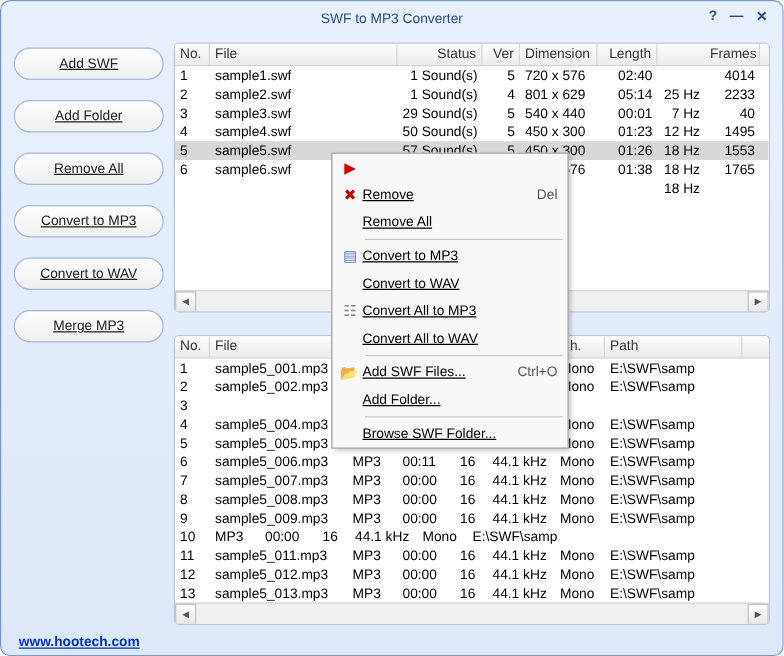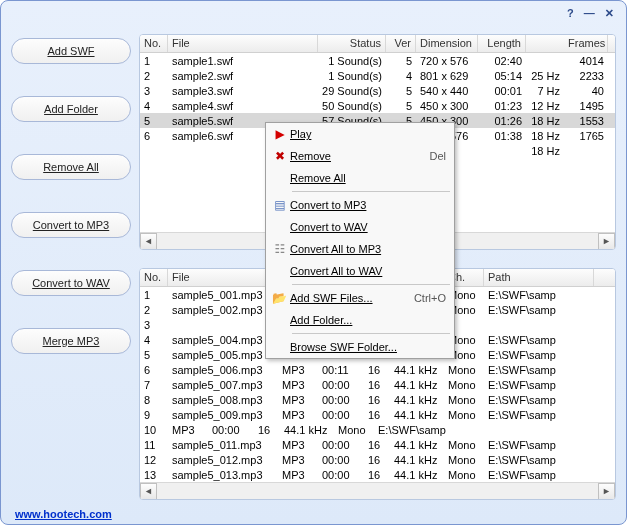--- a/index.html
+++ b/index.html
@@ -2,21 +2,21 @@
 <html><head>
 <meta charset="utf-8">
 <style>
 * { margin: 0; padding: 0; box-sizing: border-box; font-family: Tahoma, Arial, sans-serif; font-size: 11px; }
 body { background: #fff; width: 627px; height: 525px; overflow: hidden; }
 .window { width: 627px; height: 525px; background: linear-gradient(to bottom, #e8f0fc 0%, #dde9f9 100%); border: 1px solid #7a96d0; border-radius: 8px; display: flex; flex-direction: column; }
 .titlebar { height: 30px; display: flex; align-items: center; justify-content: center; position: relative; color: #2c4a8a; font-size: 15px; font-weight: normal; }
 .titlebar .controls { position: absolute; right: 12px; top: 6px; display: flex; gap: 10px; color: #2c4a8a; font-weight: bold; font-size: 14px; }
 .titlebar .controls span { cursor: pointer; }
 .main { flex: 1; display: flex; padding: 6px 10px 8px 10px; gap: 8px; }
-.sidebar { width: 120px; display: flex; flex-direction: column; gap: 32px; padding-top: 4px; }
+.sidebar { width: 120px; display: flex; flex-direction: column; gap: 16px; padding-top: 4px; }
 .btn { height: 26px; background: linear-gradient(to bottom, #fdfdfd, #f0f0f0); border: 1px solid #a8b8d8; border-radius: 14px; display: flex; align-items: center; justify-content: center; color: #222; cursor: pointer; }
 .btn span { text-decoration: underline; text-decoration-color: #222; }
 .content { flex: 1; display: flex; flex-direction: column; gap: 18px; position: relative; }
 .panel { background: #fff; border: 1px solid #b8c8e0; border-radius: 4px; display: flex; flex-direction: column; overflow: hidden; }
 .panel.top { height: 216px; }
 .panel.bottom { flex: 1; }
 .thead { display: flex; background: linear-gradient(to bottom, #fdfdfd, #ececec); border-bottom: 1px solid #d0d0d0; height: 18px; flex-shrink: 0; }
 .thead .cell { border-right: 1px solid #d8d8d8; padding: 2px 4px; color: #333; white-space: nowrap; overflow: hidden; }
 .rows { flex: 1; overflow: hidden; background: #fff; }
 .row { display: flex; height: 15px; align-items: center; }
@@ -53,20 +53,21 @@
 .ctx .lbl { flex: 1; color: #000; }
 .ctx .lbl.u { text-decoration: underline; }
 .ctx .sc { color: #555; }
 .ctx hr { border: none; border-top: 1px solid #c8c8c8; margin: 2px 4px 2px 26px; }
 </style>
 </head>
 <body>
 
 <div class="window">
   <div class="titlebar">
+    <span>SWF to MP3 Converter</span>
     <div class="controls">
       <span>?</span>
       <span>—</span>
       <span>✕</span>
     </div>
   </div>
   <div class="main">
     <div class="sidebar">
       <div class="btn">
           <span>Add SWF</span>
@@ -313,21 +314,20 @@
         <div class="hscroll">
           <div class="arrow">◄</div>
           <div class="track"></div>
           <div class="arrow">►</div>
         </div>
       </div>
 
       <div class="ctx">
         <div class="item">
           <span class="ico" style="color:#d40000">▶</span>
-          <span class="lbl u">Play</span>
         </div>
         <div class="item">
           <span class="ico" style="color:#c00000">✖</span>
           <span class="lbl u">Remove</span>
           <span class="sc">Del</span>
         </div>
         <div class="item">
           <span class="ico"></span>
           <span class="lbl u">Remove All</span>
         </div>

